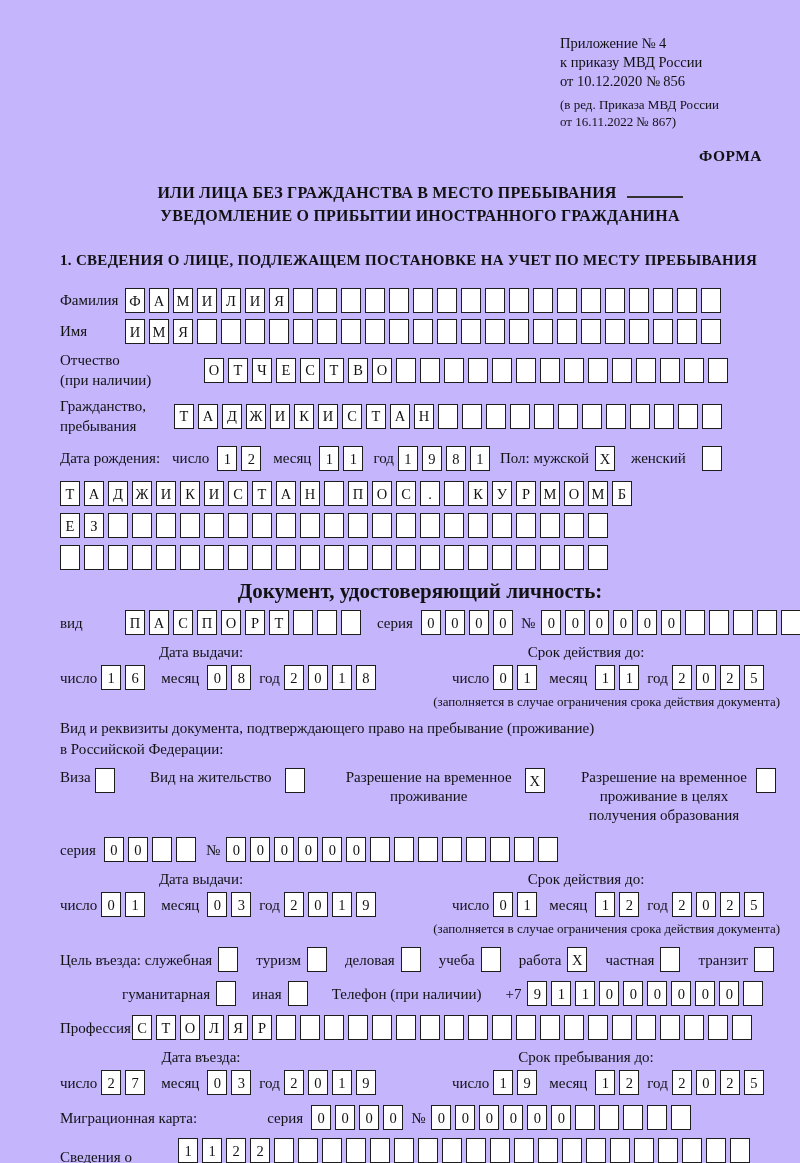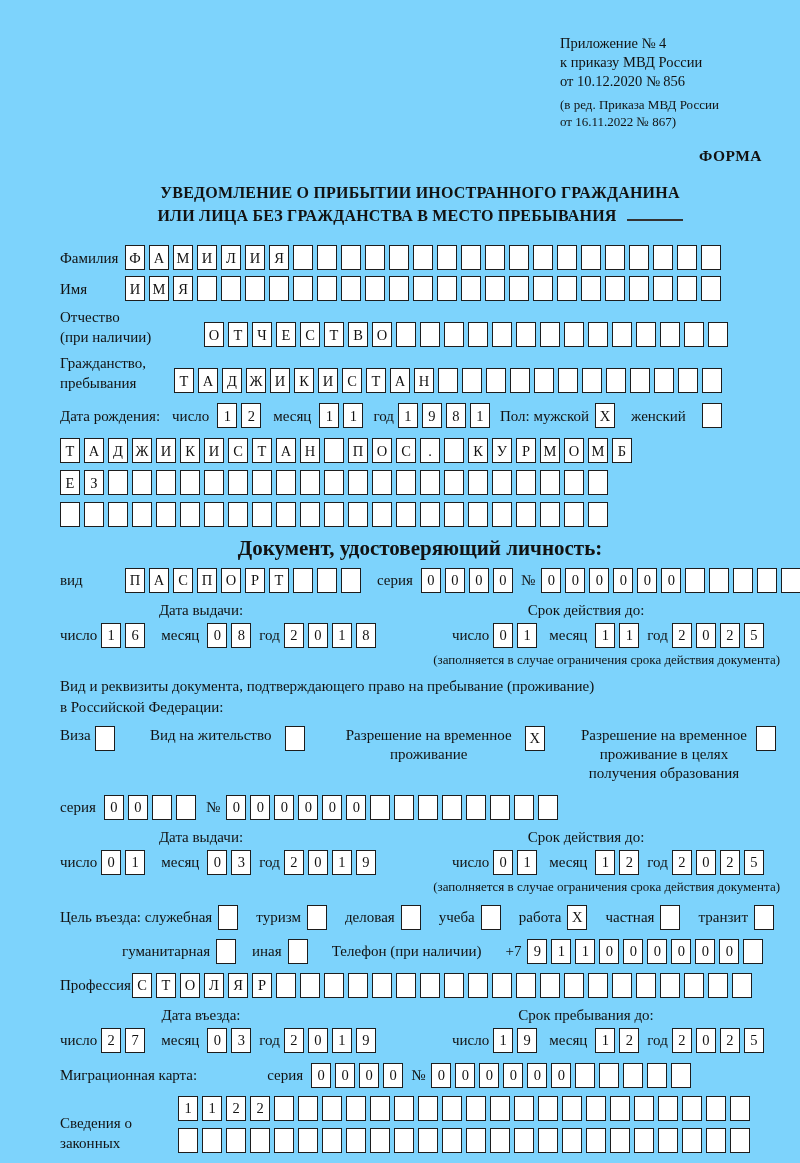--- a/index.html
+++ b/index.html
@@ -1,32 +1,32 @@
 <!DOCTYPE html>
 <html><head>
 <meta charset="utf-8">
 <style>
   html,body{margin:0;padding:0;background:#e8e8e8;}
   .page{
-    width:800px;height:1163px;background:#7dd3fc;box-sizing:border-box;
+    width:800px;height:1163px;background:#c4b5fd;box-sizing:border-box;
     padding:34px 20px 20px 60px;
     font-family:"Liberation Serif","DejaVu Serif",serif;
     color:#121212;font-size:15px;line-height:1.25;position:relative;overflow:hidden;
   }
   .appendix{margin-left:auto;width:220px;font-size:14.5px;}
   .appendix div{line-height:19px;}
   .appendix .rev{font-size:13px;line-height:17px;}
   .appendix .rev-first{margin-top:5px;}
   .forma{text-align:right;font-weight:bold;font-size:15.5px;letter-spacing:.5px;margin:16px 18px 0 0;}
   .title{ text-align:center;font-weight:bold;font-size:16px;margin-top:16px;line-height:23px;letter-spacing:.2px;}
   .blank-line{display:inline-block;width:56px;border-bottom:2px solid #333;margin-left:10px;vertical-align:baseline;}
   .section-title{font-weight:bold;font-size:15px;margin-top:24px;letter-spacing:.3px;}
 
   .row{display:flex;align-items:center;margin-top:6px;}
-  .row.top{align-items:flex-end;}
+  .row.top{align-items:center;}
   .label{flex-shrink:0;}
   .lbl-col{flex-shrink:0;}
   .lbl-col div{line-height:20px;}
   .w65{width:65px;}
   .w72{width:72px;}
   .w114{width:114px;}
   .w144{width:144px;}
   .w118{width:118px;}
   .cells{display:flex;gap:4px;flex-wrap:nowrap;}
   .cells + .cells{margin-top:6px;}
@@ -73,24 +73,25 @@
     <div>Приложение № 4</div>
     <div>к приказу МВД России</div>
     <div>от 10.12.2020 № 856</div>
     <div class="rev rev-first">(в ред. Приказа МВД России</div>
     <div class="rev">от 16.11.2022 № 867)</div>
   </div>
 
   <div class="forma">ФОРМА</div>
 
   <div class="title">
+    <div><span>ИЛИ ЛИЦА БЕЗ ГРАЖДАНСТВА В МЕСТО ПРЕБЫВАНИЯ</span><span class="blank-line"></span></div>
     <div>УВЕДОМЛЕНИЕ О ПРИБЫТИИ ИНОСТРАННОГО ГРАЖДАНИНА</div>
-    <div><span>ИЛИ ЛИЦА БЕЗ ГРАЖДАНСТВА В МЕСТО ПРЕБЫВАНИЯ</span><span class="blank-line"></span></div>
-  </div>
-
+  </div>
+
+  <div class="section-title">1. СВЕДЕНИЯ О ЛИЦЕ, ПОДЛЕЖАЩЕМ ПОСТАНОВКЕ НА УЧЕТ ПО МЕСТУ ПРЕБЫВАНИЯ</div>
 
   <div class="row" style="margin-top:18px;">
     <span class="label w65">Фамилия</span>
     <span class="cells">
         <span class="cell">Ф</span>
         <span class="cell">А</span>
         <span class="cell">М</span>
         <span class="cell">И</span>
         <span class="cell">Л</span>
         <span class="cell">И</span>

